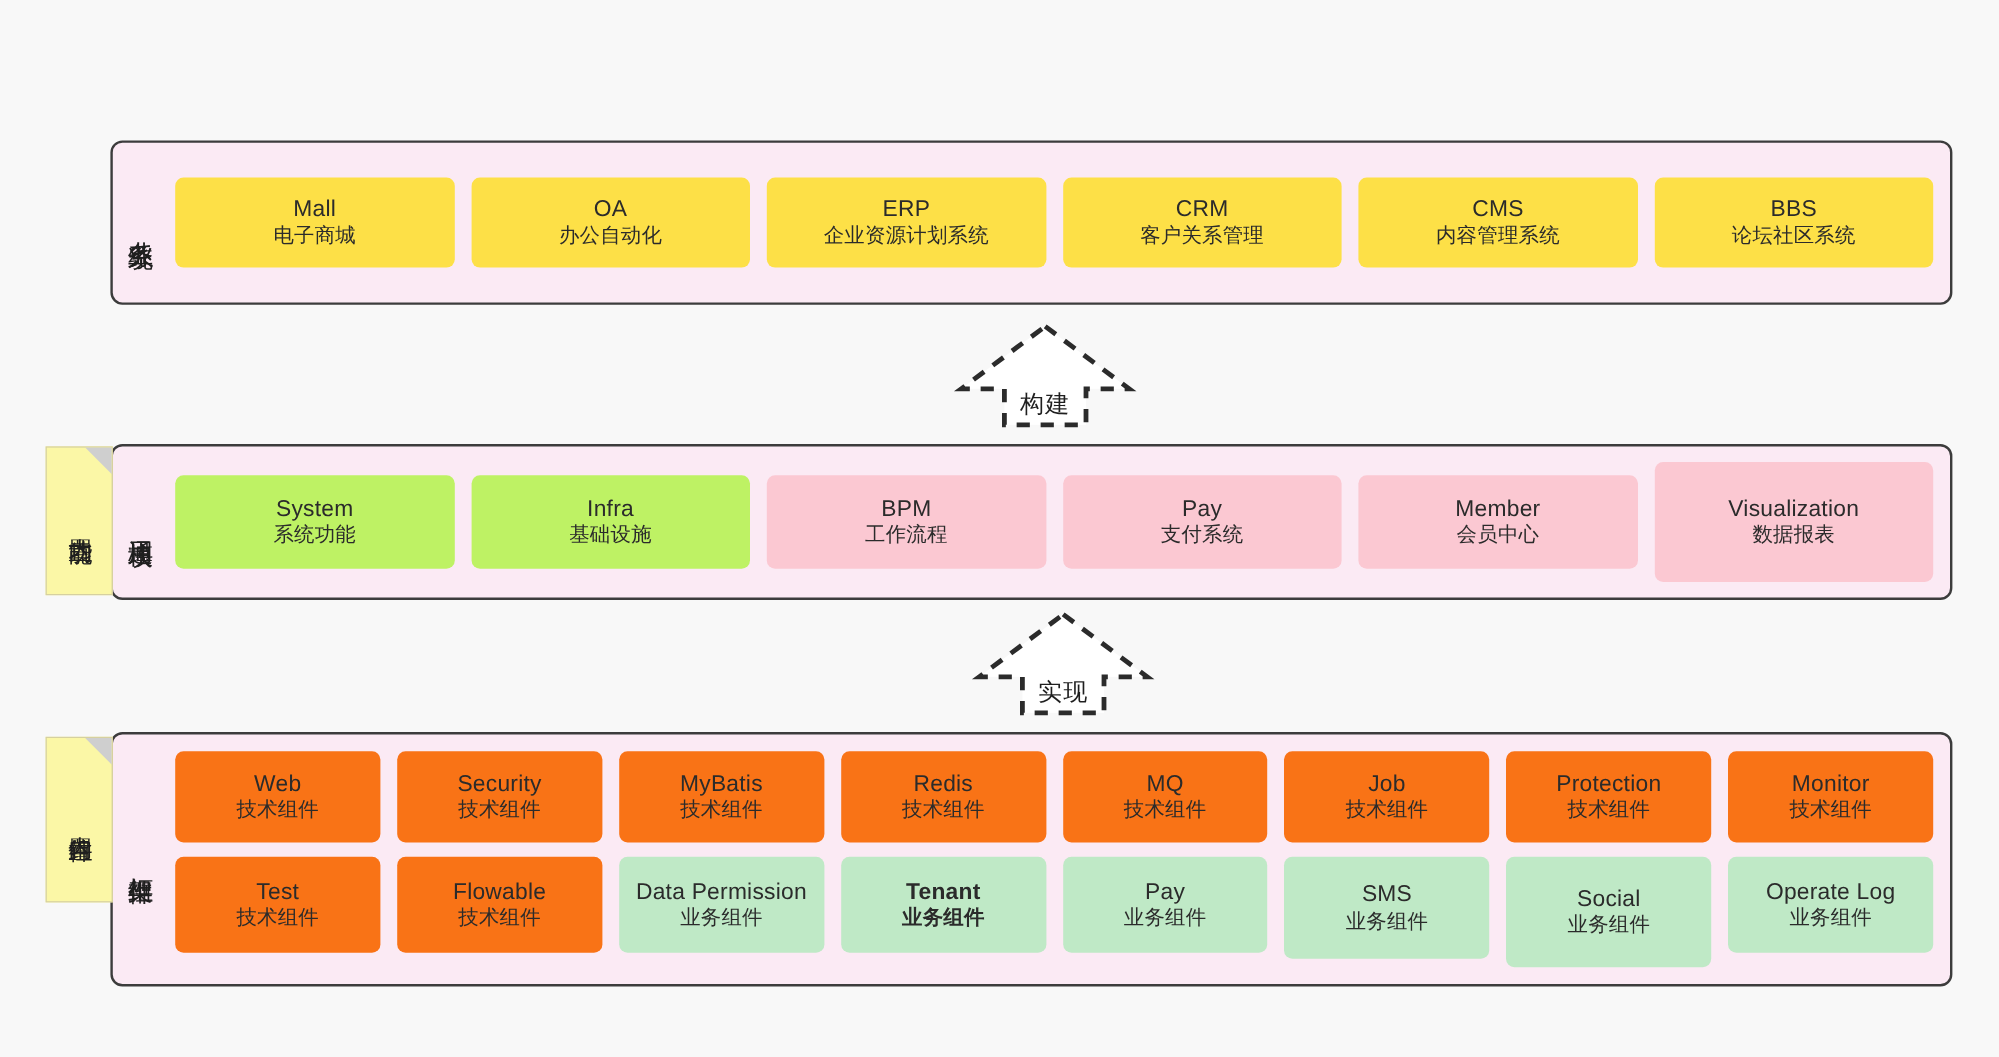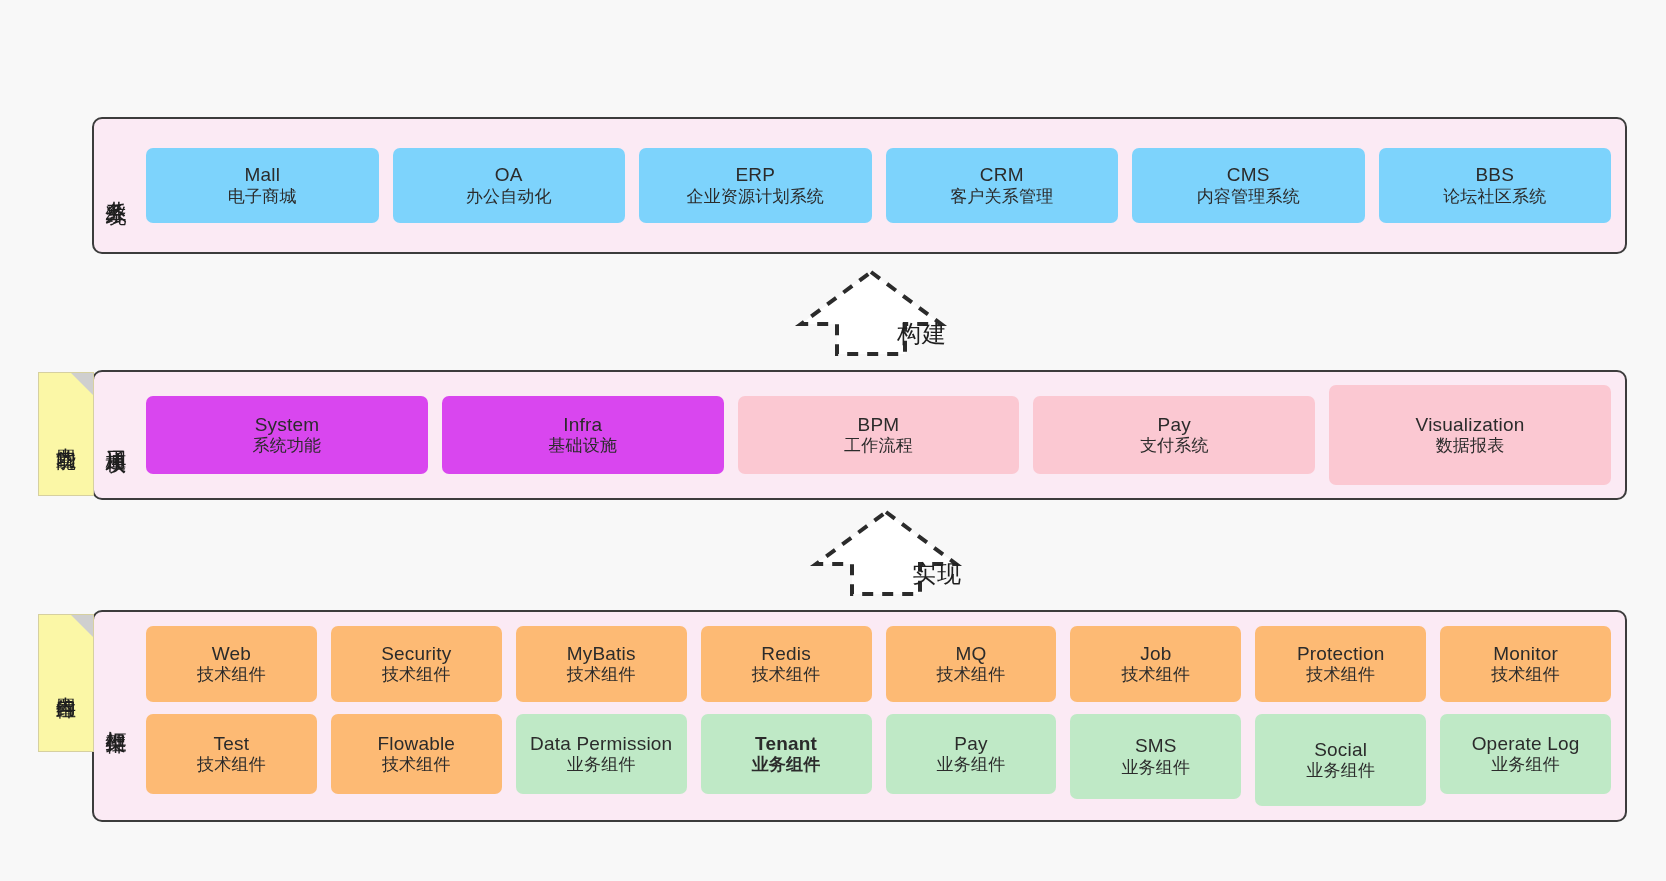--- a/index.html
+++ b/index.html
@@ -82,24 +82,24 @@
   .card .t {
     font-size: 19px;
     letter-spacing: 0.2px;
   }
 
   .card .s {
     font-size: 17px;
     letter-spacing: 0.2px;
   }
 
-  .c-blue      { background: #7dd3fc; }
-  .c-red       { background: #d946ef; }
+  .c-blue      { background: #fde047; }
+  .c-red       { background: #bef264; }
   .c-pink      { background: #fbc8d2; }
-  .c-green     { background: #fdba74; }
+  .c-green     { background: #f97316; }
   .c-lightgreen{ background: #bfe9c6; }
 
   
   .note {
     position: absolute;
     width: 56px;
     background: #fbf7a6;
     border: 1px solid #d6d0a0;
     display: flex;
     align-items: center;
@@ -130,22 +130,22 @@
     z-index: 2;
   }
 
   .connector svg { display: block; overflow: visible; }
 
   .connector .clabel {
     position: absolute;
     left: 0;
     right: 0;
     bottom: 10px;
-    text-align: right;
-    font-size: 24px;
+    text-align: center;
+    font-size: 20px;
     color: #1f1f1f;
     letter-spacing: 1px;
   }
 </style>
 </head>
 <body>
 
 <div id="canvas">
 
   <div class="layer" id="layer-0" style="left:92px; top:117px; width:1535px; height:137px;">
@@ -204,20 +204,24 @@
         <span class="s">基础设施</span>
       </div>
       <div class="card c-pink" style="height:78px;">
         <span class="t">BPM</span>
         <span class="s">工作流程</span>
       </div>
       <div class="card c-pink" style="height:78px;">
         <span class="t">Pay</span>
         <span class="s">支付系统</span>
       </div>
+      <div class="card c-pink" style="height:78px;">
+        <span class="t">Member</span>
+        <span class="s">会员中心</span>
+      </div>
       <div class="card c-pink" style="height:100px;">
         <span class="t">Visualization</span>
         <span class="s">数据报表</span>
       </div>
 
     </div>
   </div>
 
   <div class="connector" id="connector-implement" style="left:810px; top:508px; width:152px; height:88px;">
     <svg width="152" height="88" viewBox="0 0 152 88">

